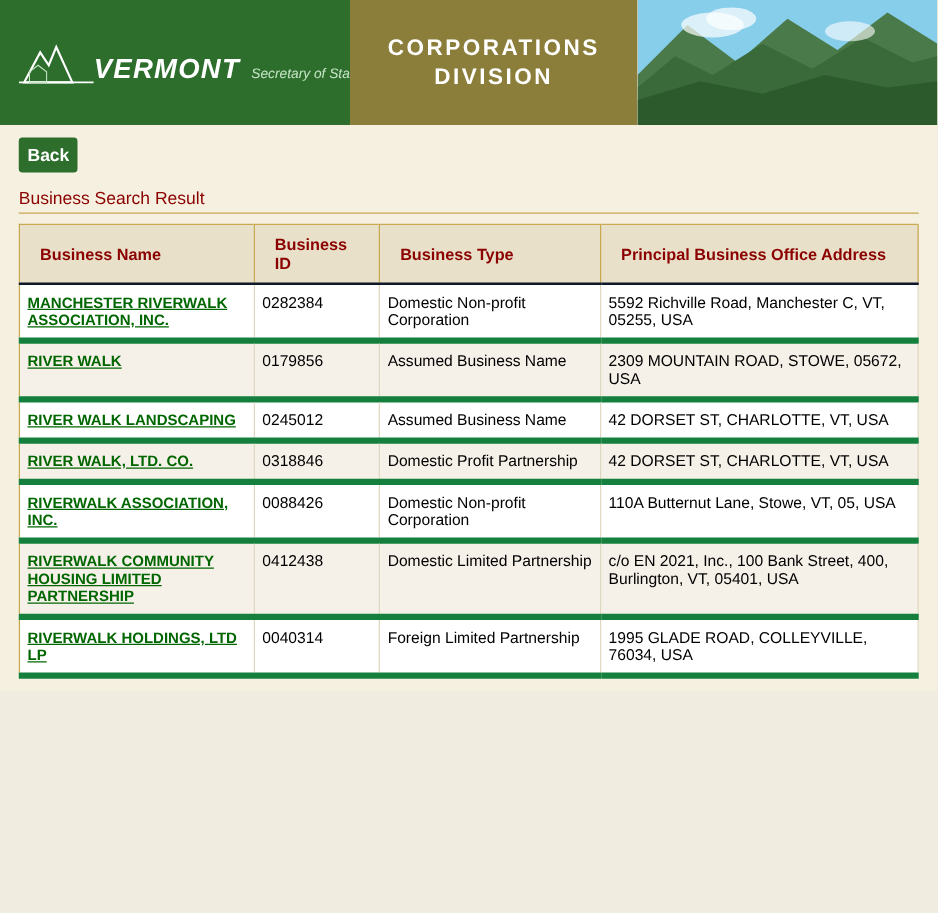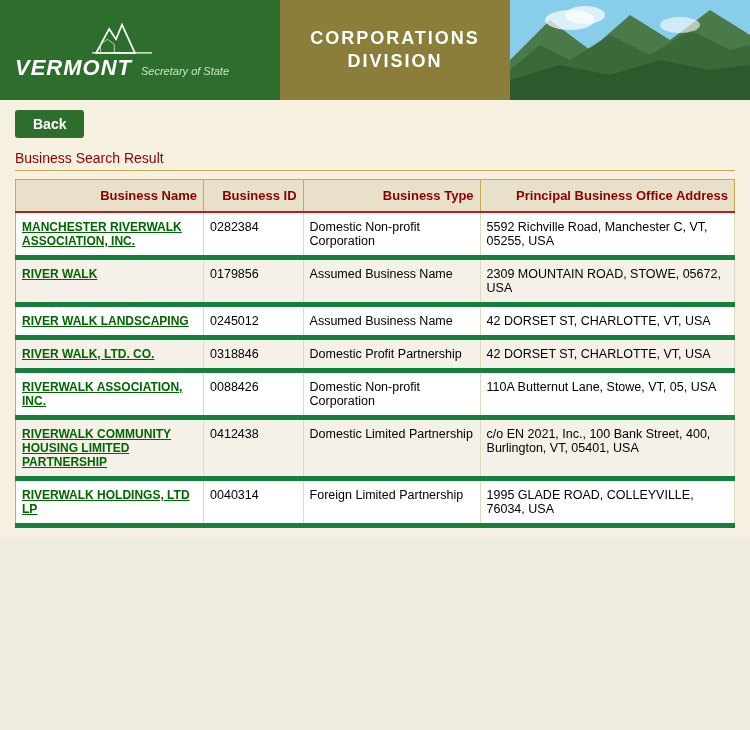--- a/index.html
+++ b/index.html
@@ -14,22 +14,22 @@
     .header-left {
       background: #2d6e2d;
       width: 280px;
       display: flex;
       align-items: center;
       padding: 10px 15px;
       gap: 10px;
     }
     .vermont-logo {
       display: flex;
-      flex-direction: column;
-      align-items: center;
+      flex-direction: row;
+      align-items: flex-end;
     }
     .vermont-mountain {
       width: 60px;
       height: 35px;
     }
     .vermont-text {
       color: #fff;
       font-size: 22px;
       font-weight: bold;
       font-style: italic;
@@ -72,21 +72,21 @@
     
     .content {
       padding: 10px 15px;
       background: #f5f0e0;
     }
 
     .back-btn {
       background: #2d6e2d;
       color: #fff;
       border: none;
-      padding: 6px 18px;
+      padding: 6px 7px;
       font-size: 14px;
       font-weight: bold;
       cursor: pointer;
       border-radius: 3px;
       margin-bottom: 12px;
       display: inline-block;
     }
 
     .section-title {
       color: #8b0000;
@@ -101,23 +101,23 @@
     .results-table {
       width: 100%;
       border-collapse: collapse;
       border: 1px solid #c8a850;
       background: #fff;
     }
     .results-table th {
       background: #e8e0c8;
       color: #8b0000;
       font-weight: bold;
-      padding: 8px 6px;
-      text-align: right;
-      border-bottom: 2px solid #b91c1c;
+      padding: 8px 16px;
+      text-align: left;
+      border-bottom: 2px solid #0f172a;
       border-right: 1px solid #c8a850;
       font-size: 13px;
     }
     .results-table td {
       padding: 7px 6px;
       border-bottom: 5px solid #15803d;
       border-right: 1px solid #e0d8c0;
       vertical-align: top;
       font-size: 12.5px;
     }

